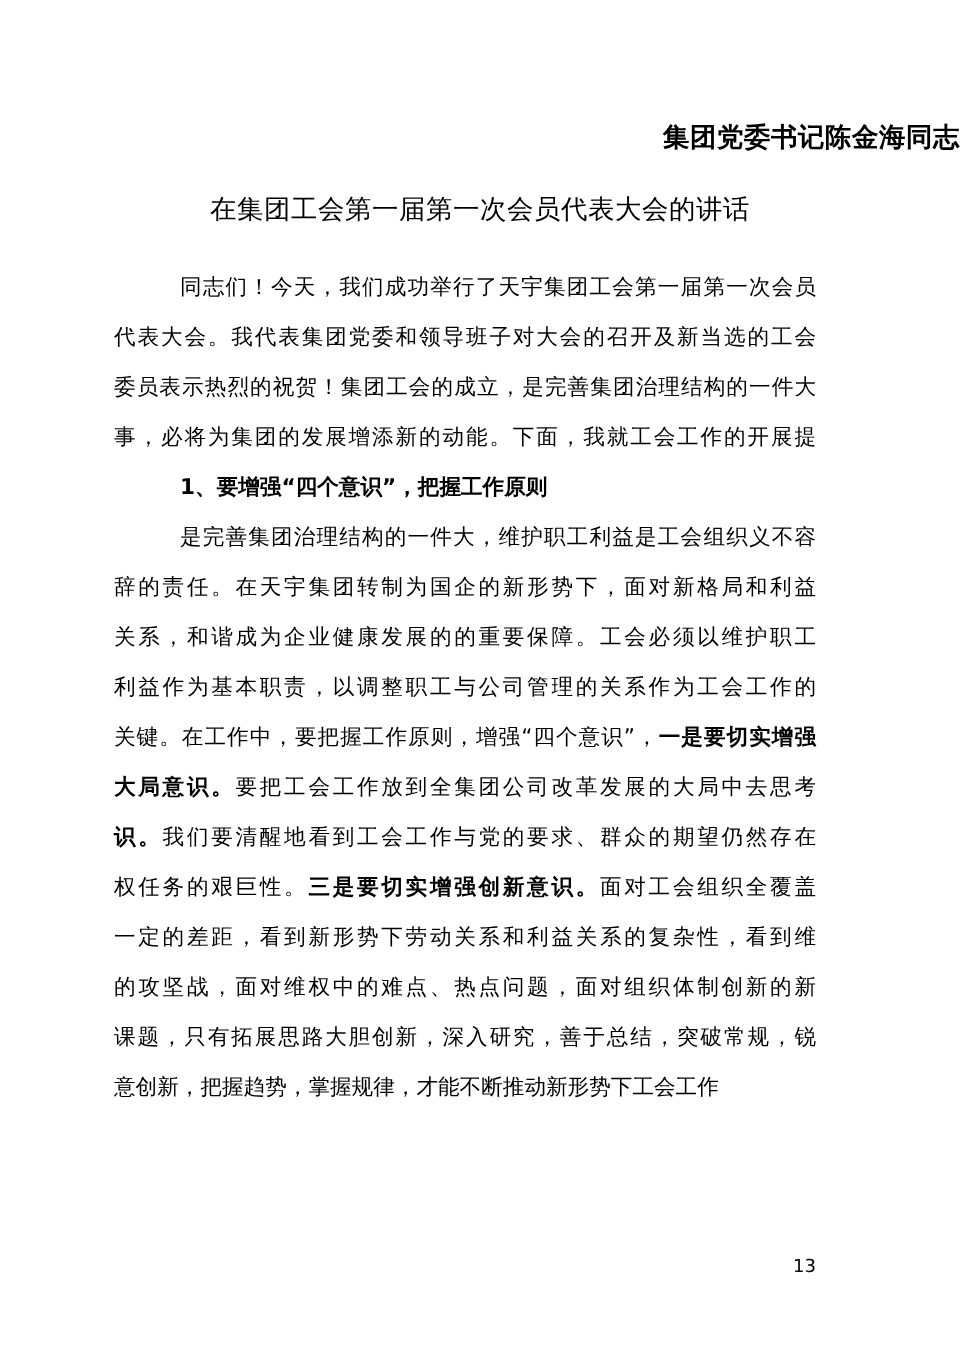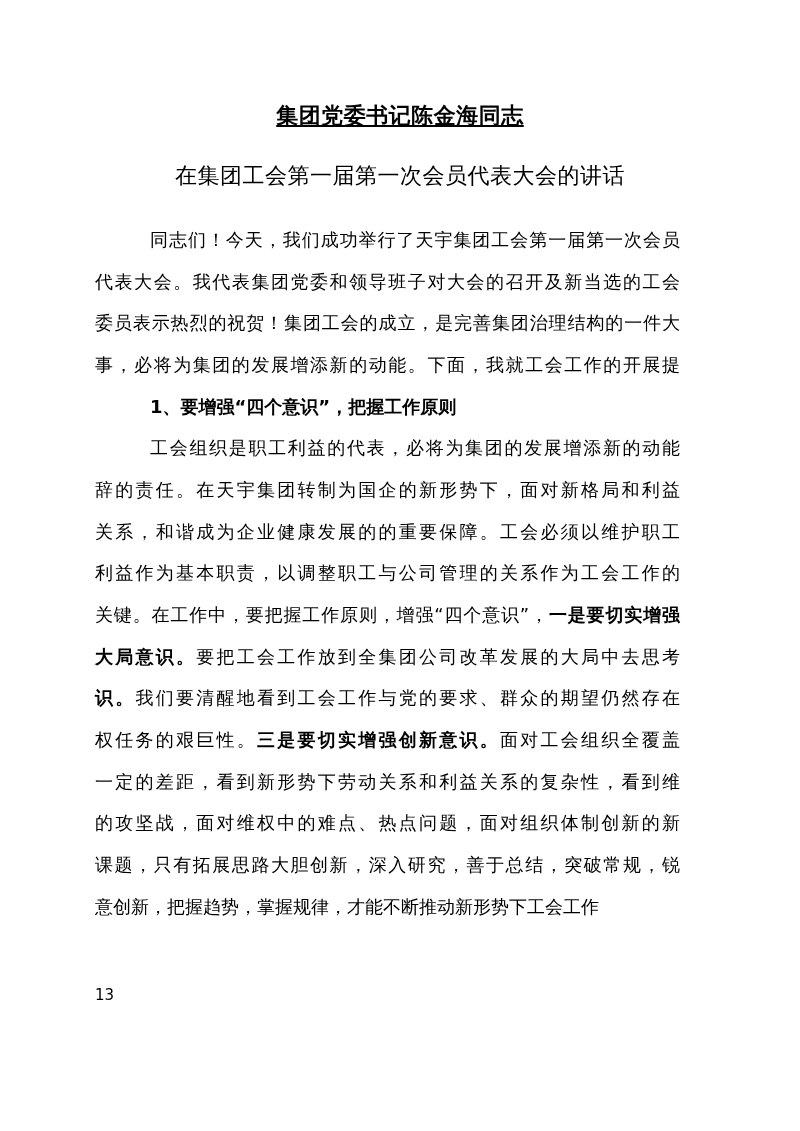--- a/index.html
+++ b/index.html
@@ -15,26 +15,25 @@
     color: #000000;
     font-family: "DejaVu Sans", sans-serif;
     overflow: hidden;
   }
   .doc-title {
     position: absolute;
     top: 99px;
     left: 0;
     width: 100%;
     margin: 0;
-    text-align: center;
+    text-align: right;
     font-size: 22px;
     font-weight: 700;
     line-height: 34px;
     letter-spacing: 0.5px;
-    text-decoration: underline;
   }
   .doc-subtitle {
     position: absolute;
     top: 159px;
     left: 0;
     width: 100%;
     margin: 0;
     text-align: center;
     font-size: 22px;
     font-weight: 400;
@@ -58,41 +57,41 @@
   }
   .line.justify {
     text-align: justify;
     text-align-last: justify;
   }
   .seg.bold {
     font-weight: 700;
   }
   .page-number {
     position: absolute;
-    top: 984px;
+    top: 1044px;
     left: 95px;
     width: 585px;
-    text-align: left;
+    text-align: right;
     font-size: 15px;
     line-height: 22px;
   }
 </style>
 </head>
 <body>
 
 <div class="page">
   <h1 class="doc-title">集团党委书记陈金海同志</h1>
   <h2 class="doc-subtitle">在集团工会第一届第一次会员代表大会的讲话</h2>
   <div class="doc-body" id="doc-body">
       <div class="line indent justify"><span class="seg">同志们！今天，我们成功举行了天宇集团工会第一届第一次会员</span></div>
       <div class="line justify"><span class="seg">代表大会。我代表集团党委和领导班子对大会的召开及新当选的工会</span></div>
       <div class="line justify"><span class="seg">委员表示热烈的祝贺！集团工会的成立，是完善集团治理结构的一件大</span></div>
       <div class="line justify"><span class="seg">事，必将为集团的发展增添新的动能。下面，我就工会工作的开展提</span></div>
       <div class="line indent"><span class="seg bold">1、要增强“四个意识”，把握工作原则</span></div>
-      <div class="line indent justify"><span class="seg">工会组织是职工利益的代表，必将为集团的发展增添新的动能</span></div>
+      <div class="line indent justify"><span class="seg">是完善集团治理结构的一件大，维护职工利益是工会组织义不容</span></div>
       <div class="line justify"><span class="seg">辞的责任。在天宇集团转制为国企的新形势下，面对新格局和利益</span></div>
       <div class="line justify"><span class="seg">关系，和谐成为企业健康发展的的重要保障。工会必须以维护职工</span></div>
       <div class="line justify"><span class="seg">利益作为基本职责，以调整职工与公司管理的关系作为工会工作的</span></div>
       <div class="line justify"><span class="seg">关键。在工作中，要把握工作原则，增强“四个意识”，</span><span class="seg bold">一是要切实增强</span></div>
       <div class="line justify"><span class="seg bold">大局意识。</span><span class="seg">要把工会工作放到全集团公司改革发展的大局中去思考</span></div>
       <div class="line justify"><span class="seg bold">识。</span><span class="seg">我们要清醒地看到工会工作与党的要求、群众的期望仍然存在</span></div>
       <div class="line justify"><span class="seg">权任务的艰巨性。</span><span class="seg bold">三是要切实增强创新意识。</span><span class="seg">面对工会组织全覆盖</span></div>
       <div class="line justify"><span class="seg">一定的差距，看到新形势下劳动关系和利益关系的复杂性，看到维</span></div>
       <div class="line justify"><span class="seg">的攻坚战，面对维权中的难点、热点问题，面对组织体制创新的新</span></div>
       <div class="line justify"><span class="seg">课题，只有拓展思路大胆创新，深入研究，善于总结，突破常规，锐</span></div>

